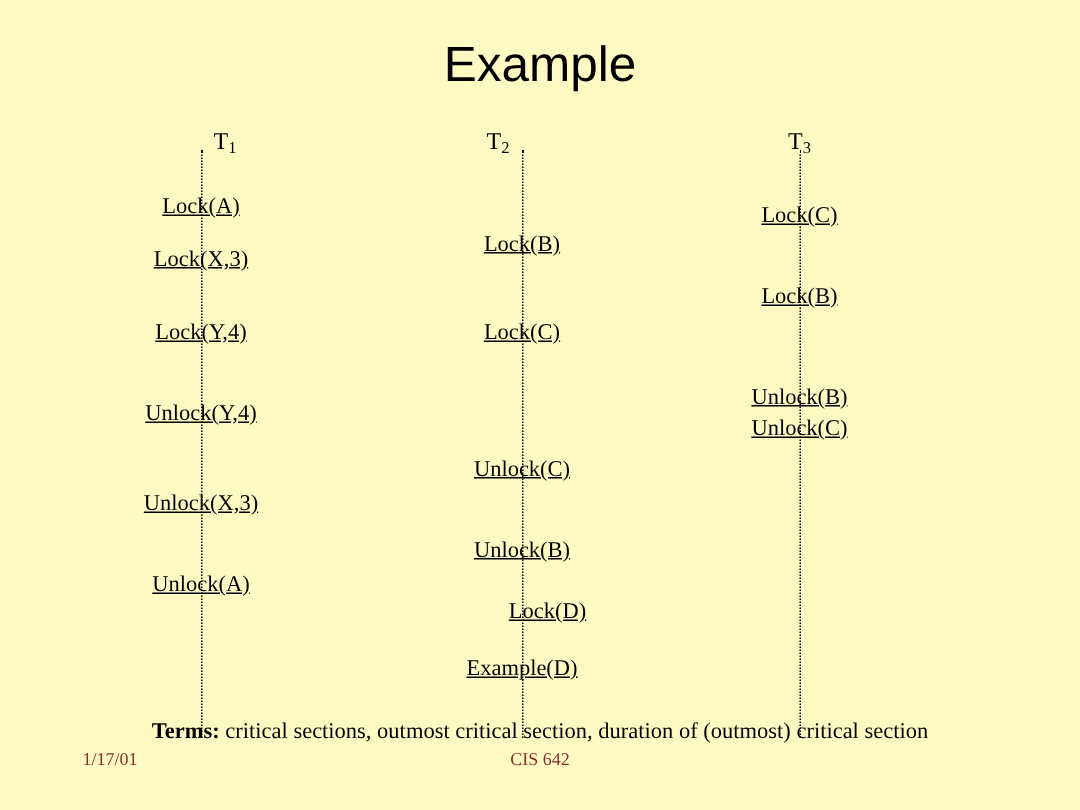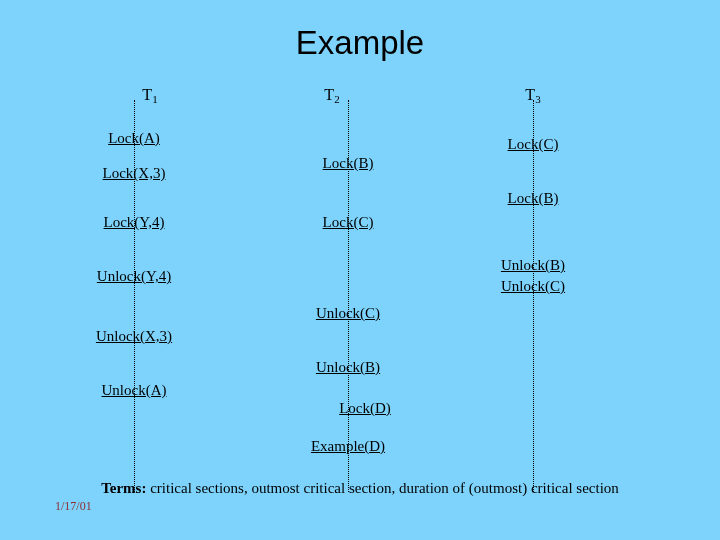--- a/index.html
+++ b/index.html
@@ -5,21 +5,21 @@
 <style>
   html, body {
     margin: 0;
     padding: 0;
     background: #ffffff;
   }
   #slide {
     position: relative;
     width: 720px;
     height: 540px;
-    background: #7dd3fc;
+    background: #fef9c3;
     overflow: hidden;
     font-family: "Liberation Serif", "DejaVu Serif", serif;
     color: #000000;
   }
 
   
   #slide-title {
     position: absolute;
     left: 0;
     top: 24px;
@@ -130,14 +130,15 @@
       <div class="op-label" style="left: 533px; top: 190px;">Lock(B)</div>
       <div class="op-label" style="left: 533px; top: 257px;">Unlock(B)</div>
       <div class="op-label" style="left: 533px; top: 278px;">Unlock(C)</div>
     </div>
 
   <div id="terms-line">
     <span class="terms-key">Terms:</span><span> critical sections, outmost critical section, duration of (outmost) critical section</span>
   </div>
 
   <div class="footer-text" id="footer-date" style="color: rgb(140, 47, 53);">1/17/01</div>
+  <div class="footer-text" id="footer-course" style="color: rgb(140, 47, 53);">CIS 642</div>
 
 </div>
 
 </body></html>

